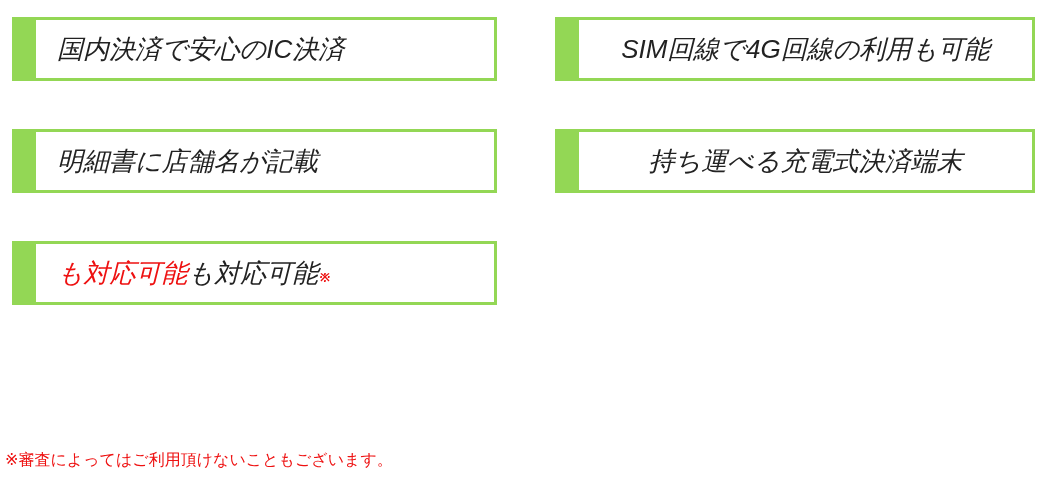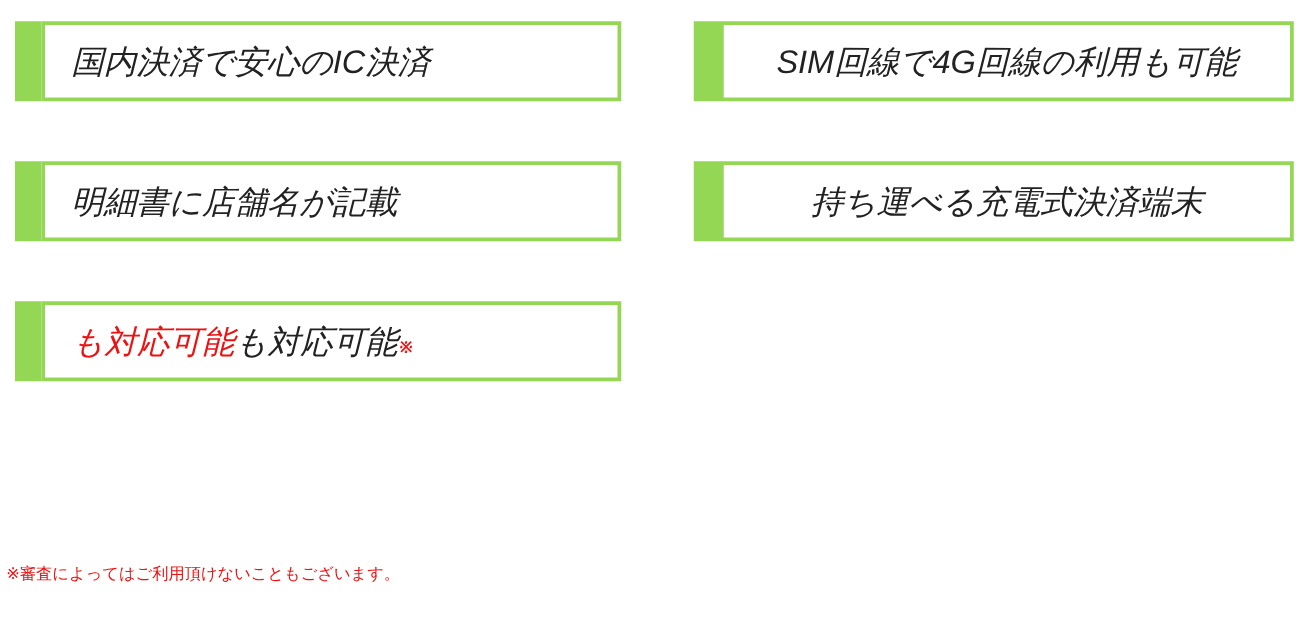--- a/index.html
+++ b/index.html
@@ -16,21 +16,21 @@
   .col-right{left:555px;width:480px;}
   .feature-row{display:flex;height:64px;margin-bottom:48px;font-style:italic;}
   .accent-bar{flex:none;width:21px;background:var(--green);}
   .feature-box{flex:1;background:#fff;border:3px solid var(--green);
     display:flex;align-items:center;}
   .col-left .feature-box{padding-left:21px;justify-content:flex-start;}
   .col-right .feature-box{justify-content:center;align-items:center;}
   .feature-label{font-size:26px;color:var(--text);line-height:1;white-space:nowrap;}
   .hl-red{color:var(--red);}
   .note-mark{color:var(--red);font-size:16px;}
-  .footnote{position:absolute;left:5px;top:450px;font-size:13px;color:var(--red);
+  .footnote{position:absolute;left:5px;top:450px;font-size:16px;color:var(--red);
     white-space:nowrap;}
 </style>
 </head>
 <body>
 
 <div class="col col-left">
   <div class="feature-row">
     <div class="accent-bar"></div>
     <div class="feature-box">
       <div class="feature-label">国内決済で安心のIC決済</div>

